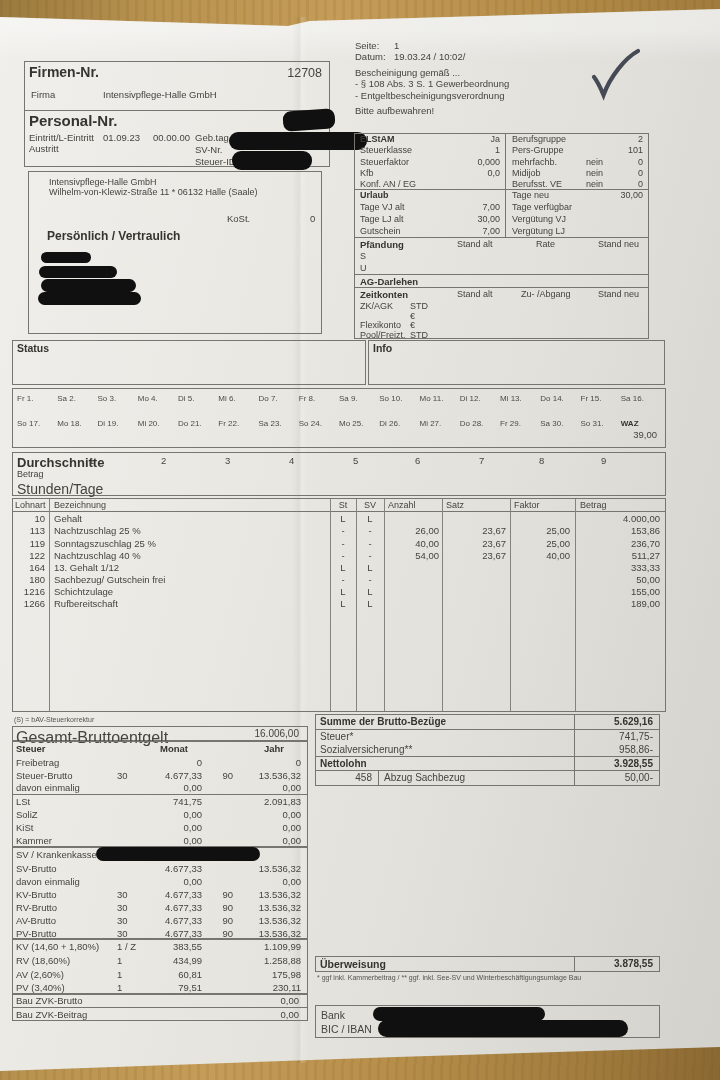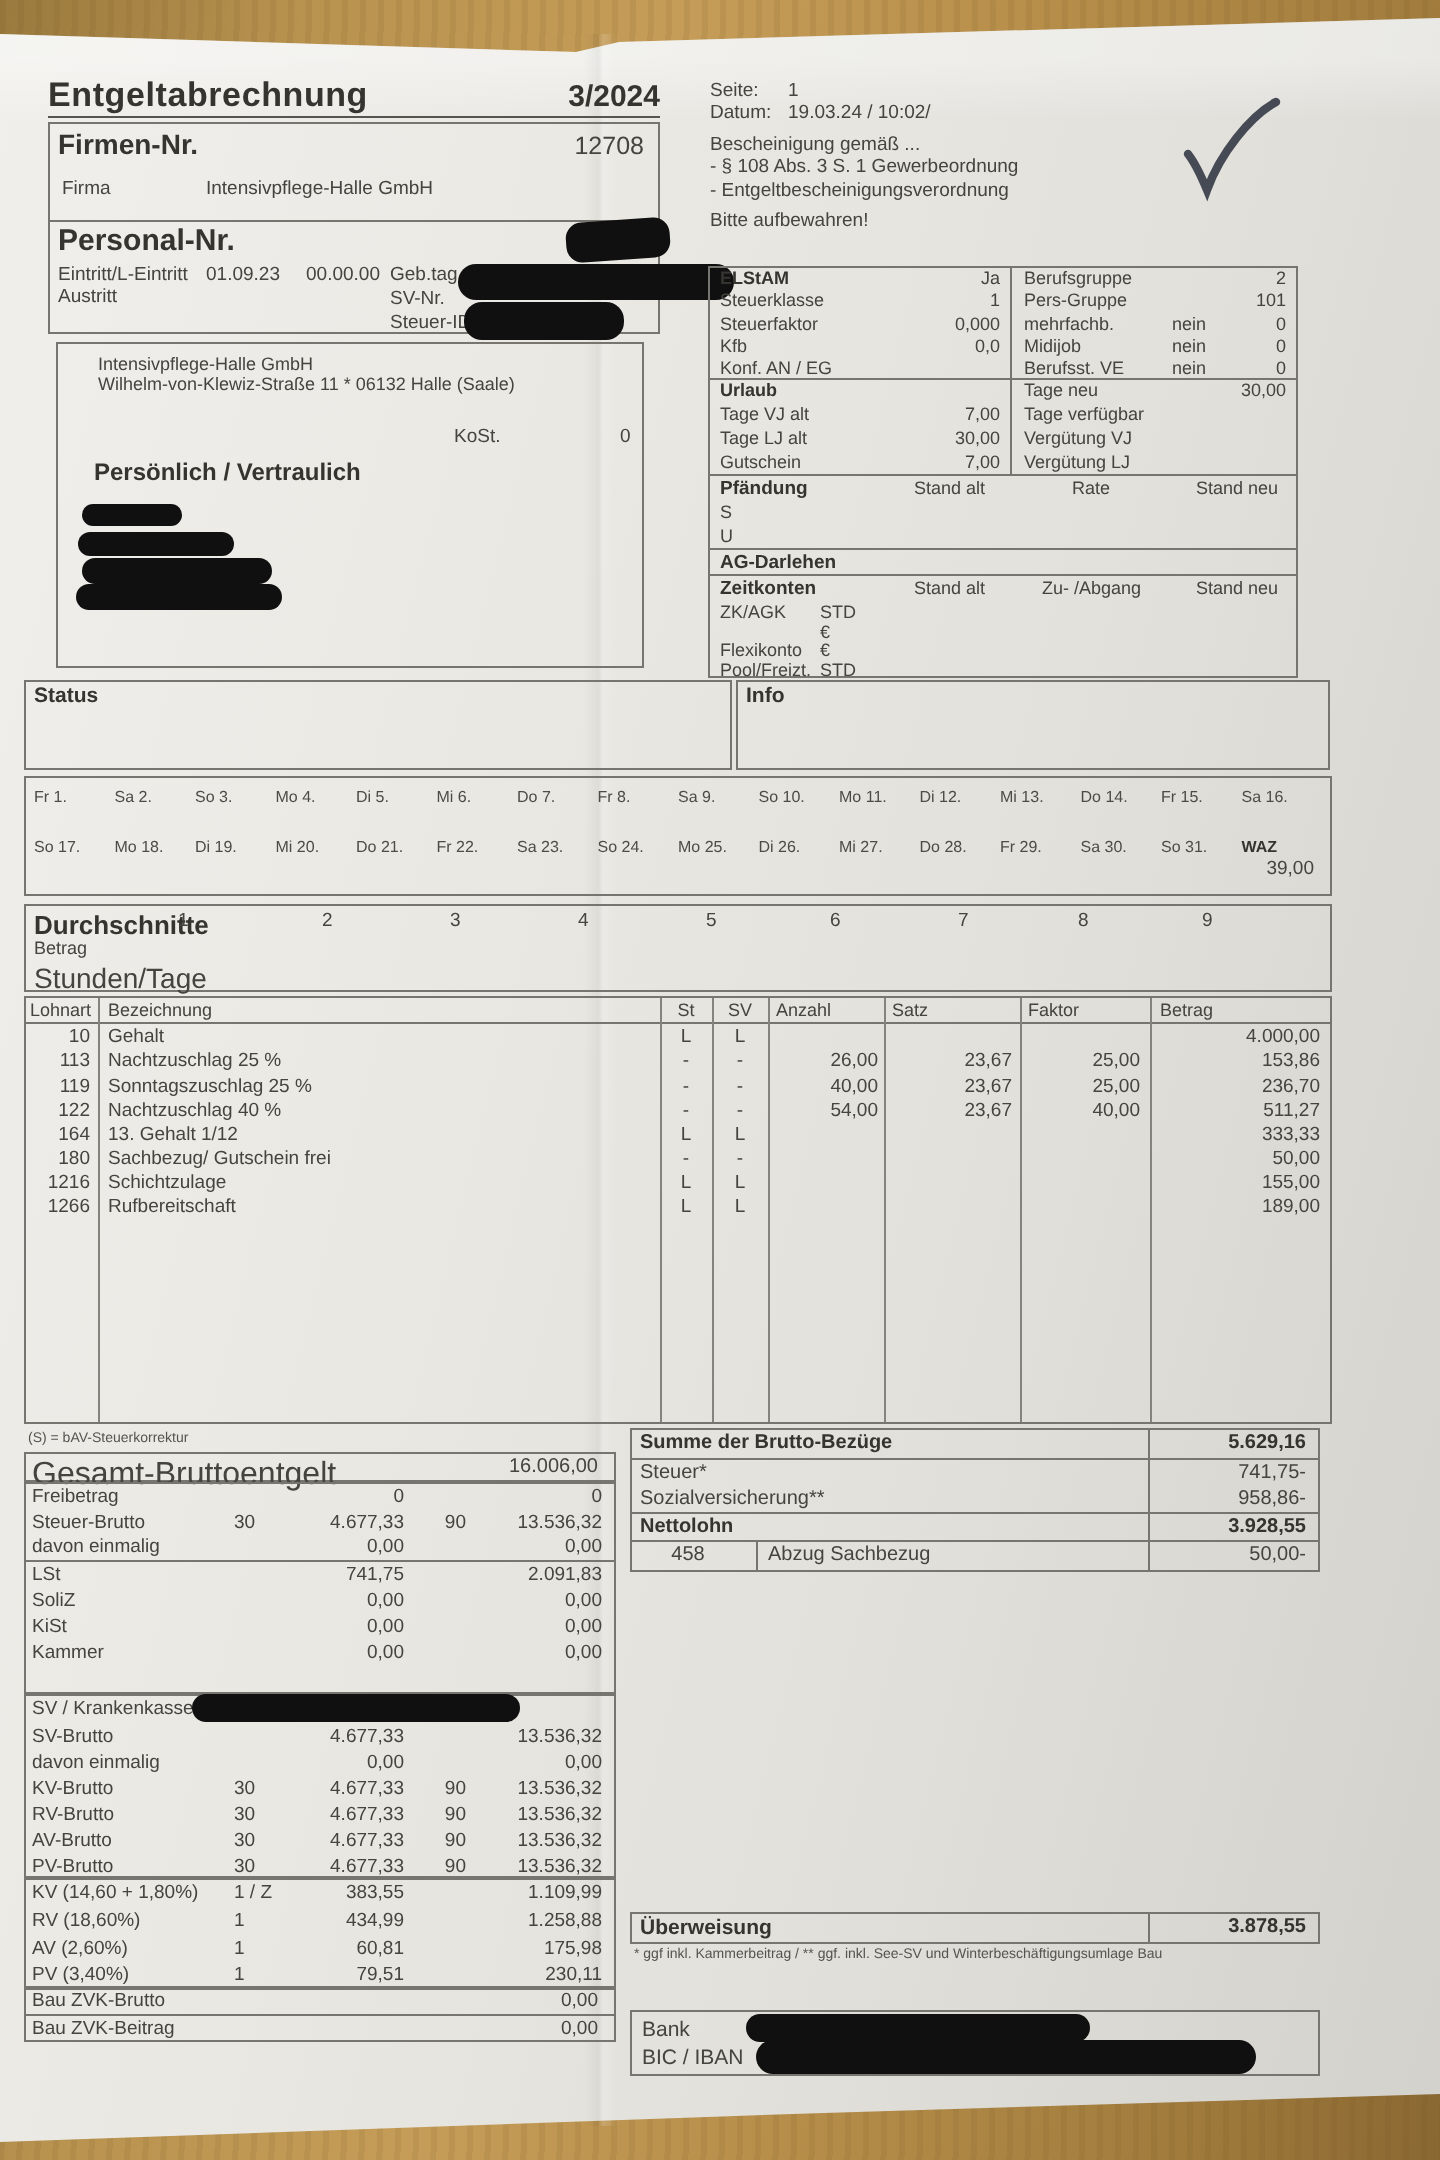--- a/index.html
+++ b/index.html
@@ -59,24 +59,20 @@
   .check{position:absolute;left:585px;top:48px}
 </style>
 </head>
 <body>
 
 <div class="paper"></div>
 <div class="crease"></div>
 
 <div class="content">
 
-  <div class="abs" style="left:24px;top:36px;width:306px;height:23px;border-bottom:1.5px solid #55544e;display:flex;justify-content:space-between;align-items:flex-end">
-    <span class="b" style="font-size:17px;letter-spacing:.3px">Entgeltabrechnung</span>
-    <span class="b" style="font-size:15px">3/2024</span>
-  </div>
 
   <div class="box" style="left:24px;top:61px;width:306px;height:50px">
     <span class="abs b" style="left:4px;top:2px;font-size:14px">Firmen-Nr.</span>
     <span class="abs" style="right:7px;top:4px;font-size:12.5px">12708</span>
     <span class="abs" style="left:6px;top:27px">Firma</span>
     <span class="abs" style="left:78px;top:27px">Intensivpflege-Halle GmbH</span>
   </div>
 
   <div class="box" style="left:24px;top:110px;width:306px;height:57px;border-top:none">
     <span class="abs b" style="left:4px;top:2px;font-size:15px">Personal-Nr.</span>
@@ -415,20 +411,27 @@
   </div>
 
   <span class="abs fineprint" style="left:14px;top:716px">(S) = bAV-Steuerkorrektur</span>
 
   <div class="box" style="left:12px;top:726px;width:296px;height:15px">
     <span class="abs" style="left:3px;top:1px;font-size:16px">Gesamt-Bruttoentgelt</span>
     <span class="abs" style="right:8px;top:1px;font-size:10px">16.006,00</span>
   </div>
 
   <div class="box" style="left:12px;top:741px;width:296px;height:106px">
+    <div class="ls" style="height:14px">
+      <span class="lab b">Steuer</span>
+        <span></span>
+      <span class="ch">Monat</span>
+        <span></span>
+      <span class="ch">Jahr</span>
+    </div>
     <div class="ls">
         <span class="lab">Freibetrag</span>
         <span class="a"></span>
         <span class="m">0</span>
         <span class="g"></span>
         <span class="j">0</span>
       </div>
     <div class="ls">
         <span class="lab">Steuer-Brutto</span>
         <span class="a">30</span>
@@ -581,21 +584,21 @@
       <span class="val">958,86-</span>
     </div>
     <div class="rs" style="height:15px;border-top:1px solid #76756f">
       <span class="b" style="padding-left:4px">Nettolohn</span>
       <span class="dv"></span>
       <span class="val b">3.928,55</span>
     </div>
   </div>
   <div class="abs" style="left:315px;top:771px;width:345px;height:15px;border:1px solid #76756f;border-top:none">
     <div class="rs" style="height:100%">
-      <span style="width:62px;text-align:center;padding-right:6px">458</span>
+      <span style="width:62px;text-align:right;padding-right:6px">458</span>
       <span style="position:absolute;left:62px;top:0;bottom:0;width:1px;background:#76756f"></span>
       <span style="padding-left:6px">Abzug Sachbezug</span>
       <span class="dv"></span>
       <span class="val">50,00-</span>
     </div>
   </div>
 
   <div class="box" style="left:315px;top:956px;width:345px;height:16px">
     <div class="rs" style="height:100%">
       <span class="b" style="padding-left:4px;font-size:10.5px">Überweisung</span>

